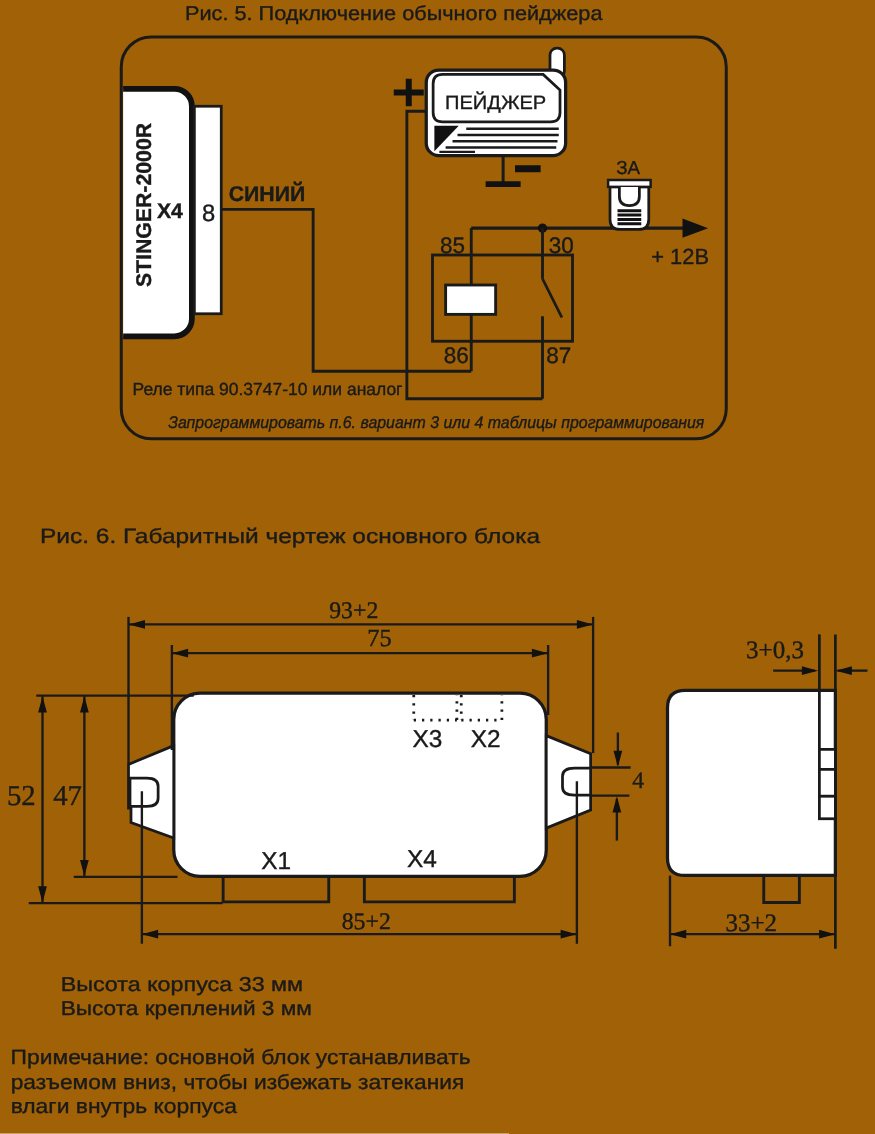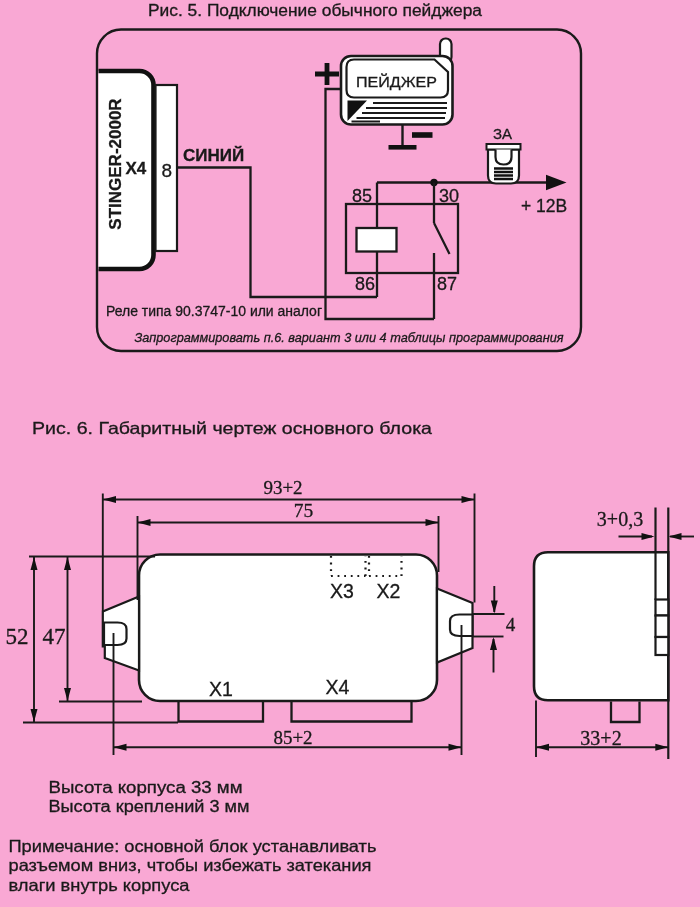--- a/index.html
+++ b/index.html
@@ -1,16 +1,16 @@
 <!DOCTYPE html>
 <html><head>
 <meta charset="utf-8">
 <style>
   html,body{margin:0;padding:0;background:#fff;}
-  #page{position:relative;width:700px;height:907px;background:#f9a8d4;overflow:hidden;
+  #page{position:relative;width:700px;height:907px;background:#a16207;overflow:hidden;
         font-family:"Liberation Sans",sans-serif;color:#1a1a1a;}
   svg text{fill:#1a1a1a;stroke:#1a1a1a;stroke-width:0.3px;}
   .sans{font-family:"Liberation Sans",sans-serif;}
   .serif{font-family:"Liberation Serif",serif;}
 </style>
 </head>
 <body>
 <div id="page">
 <svg width="700" height="907" viewBox="0 0 700 907">
 <defs>

